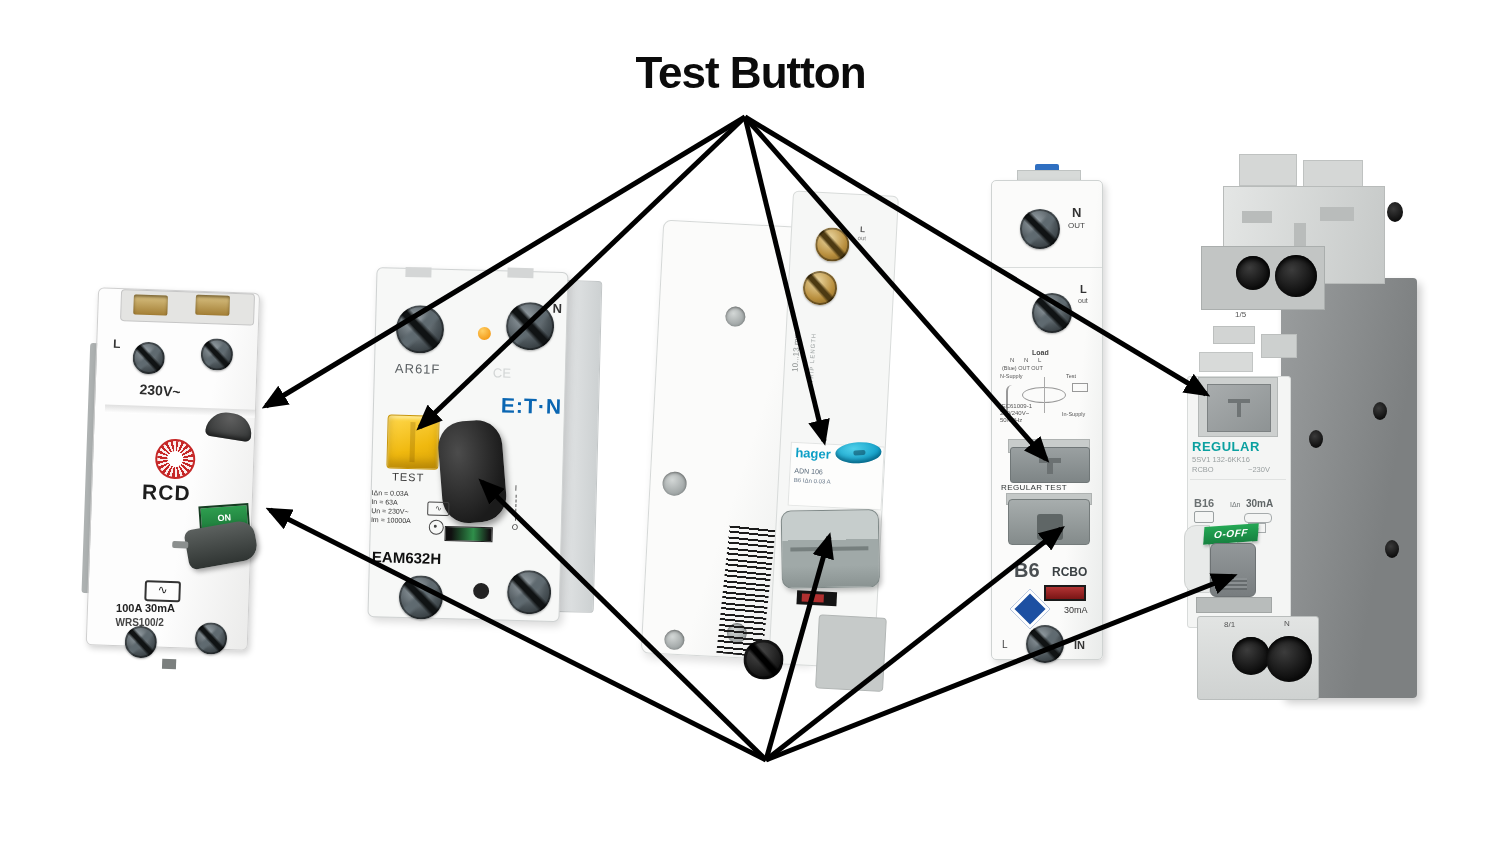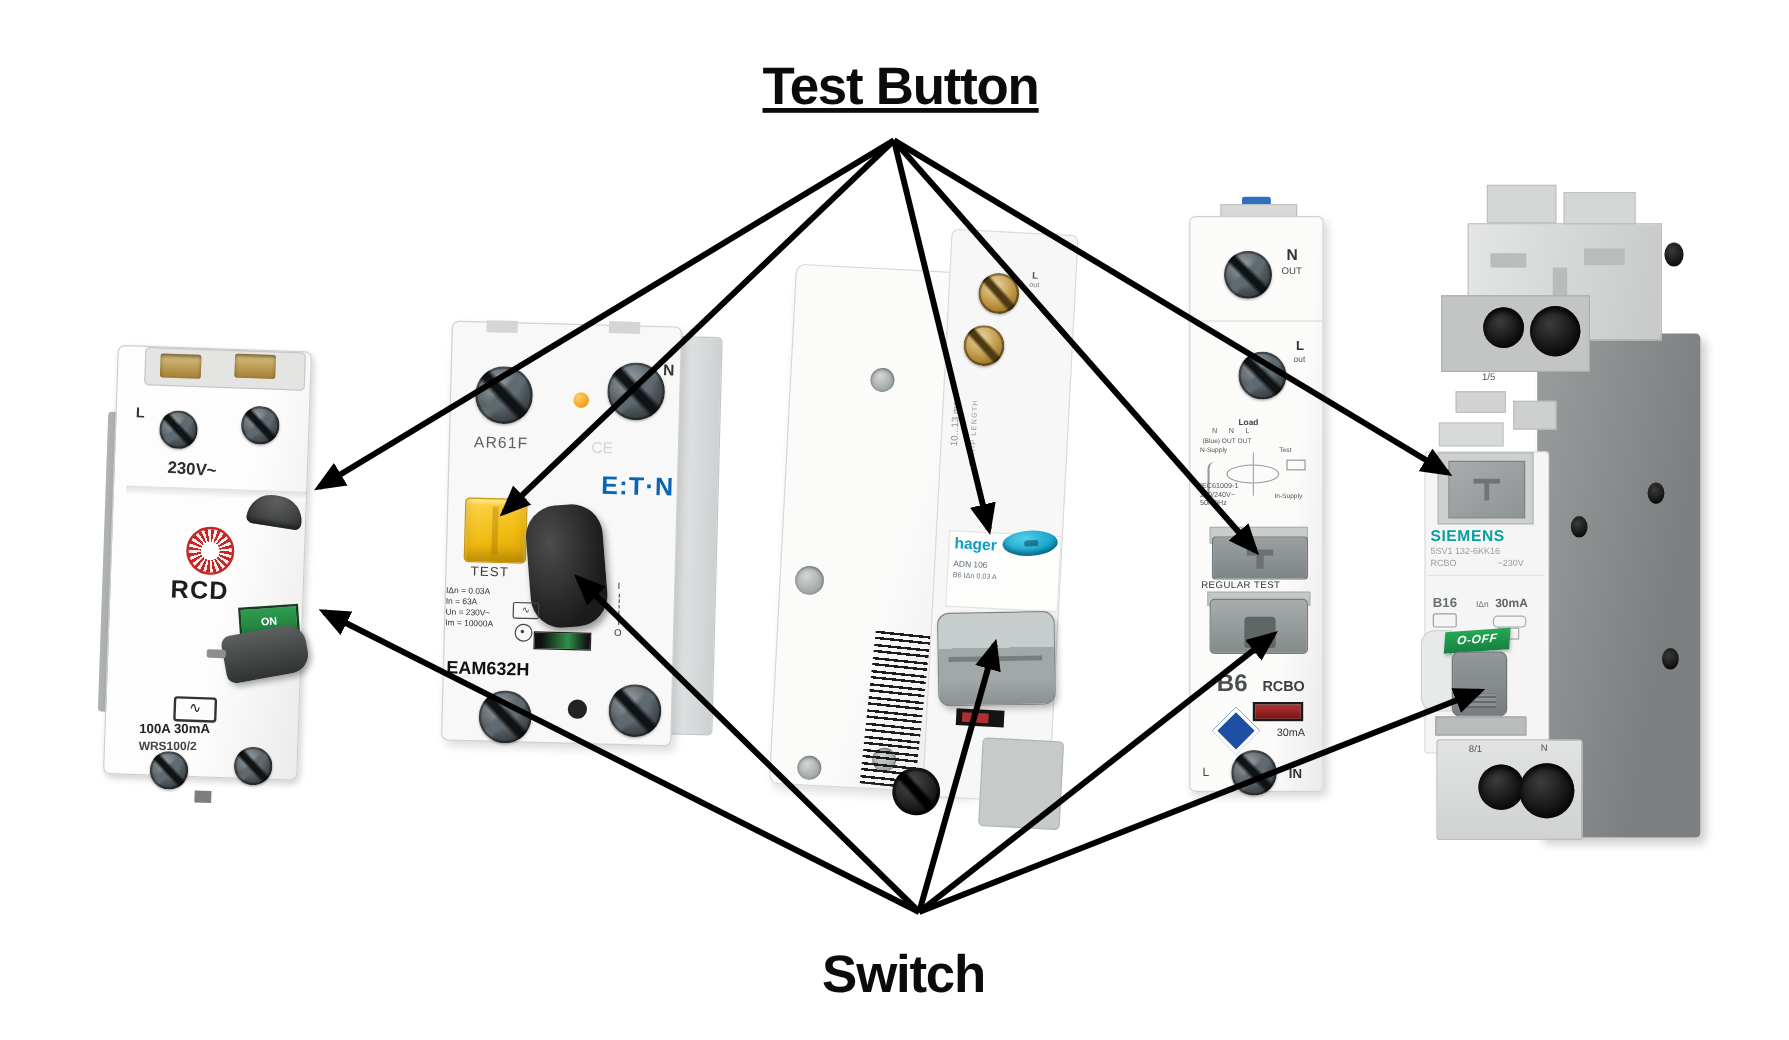--- a/index.html
+++ b/index.html
@@ -192,22 +192,21 @@
   #d5 .botterm{left:14px;top:466px;width:120px;height:82px;background:linear-gradient(180deg,#e2e4e3,#cfd2d1);border:1px solid #b9bdbc;border-radius:3px;}
   #d5 .m21{left:26px;top:3px;font-size:8px;color:#555;}
   #d5 .mN{left:86px;top:2px;font-size:8px;color:#555;}
   #d5 .bh1{left:34px;top:20px;width:38px;height:38px;} #d5 .bh2{left:68px;top:19px;width:46px;height:46px;}
 </style>
 </head>
 <body>
 
 <div class="stage">
 
-  <div class="title" style="left:628px;top:48px;width:245px;text-decoration:underline;">Test Button</div>
-  <div class="title" style="left:628px;top:788px;width:250px;">Switch</div>
+  <div class="title" style="left:628px;top:48px;width:245px;">Test Button</div>
 
   <div class="device" id="d1">
     <div class="clip"></div>
     <div class="body">
       <div class="termtop">
         <div class="b1 brassSlot"></div>
         <div class="b2 brassSlot"></div>
       </div>
       <span class="lbl-l">L</span>
       <div class="scr1 screw"></div>
@@ -360,21 +359,21 @@
       <div class="th2 hole"></div>
     </div>
     <span class="m12">1/5</span>
     <div class="sz1"></div>
     <div class="sz2"></div>
     <div class="sz3"></div>
     <div class="face">
       <div class="tbframe">
         <div class="tbtn5"></div>
       </div>
-      <span class="siem">SIEMENS</span>
+      <span class="siem">REGULAR</span>
       <span class="mod">5SV1 132-6KK16</span>
       <span class="typ">RCBO</span>
       <span class="volt">~230V</span>
       <div class="sep"></div>
       <span class="b16">B16</span>
       <div class="badge"></div>
       <span class="idn">IΔn</span>
       <span class="ma5">30mA</span>
       <div class="cert1"></div>
       <div class="cert2"></div>

